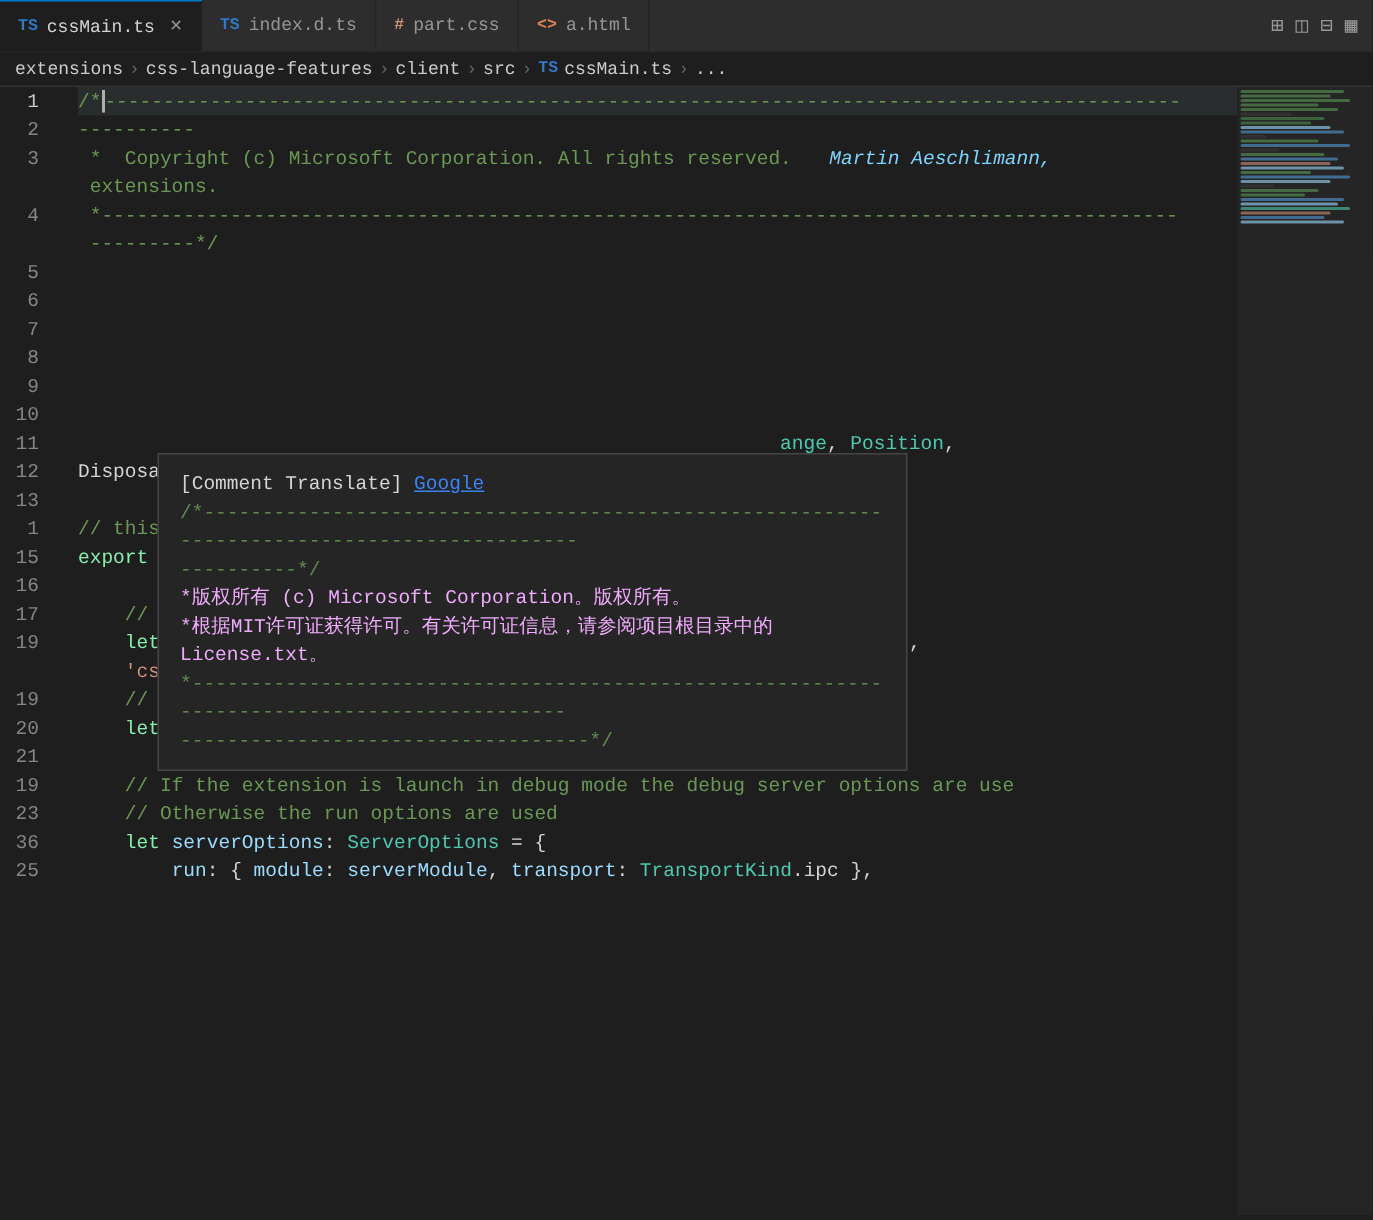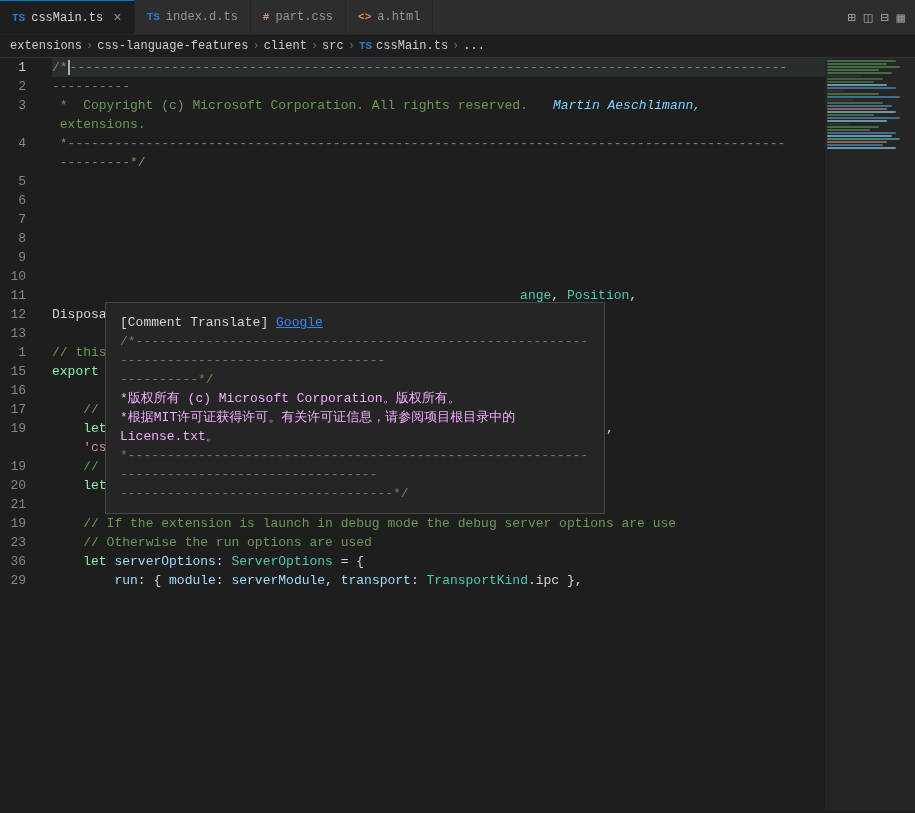--- a/index.html
+++ b/index.html
@@ -247,21 +247,21 @@
     <div class="line-num">16</div>
     <div class="line-num">17</div>
     <div class="line-num">19</div>
     <div class="line-num"></div>
     <div class="line-num">19</div>
     <div class="line-num">20</div>
     <div class="line-num">21</div>
     <div class="line-num">19</div>
     <div class="line-num">23</div>
     <div class="line-num">36</div>
-    <div class="line-num">29</div>
+    <div class="line-num">25</div>
   </div>
 
   <div class="code-area">
 
     <div class="code-line cursor-line">
       <span class="c-comment">/*</span><span class="cursor"></span><span class="c-comment">--------------------------------------------------------------------------------------------</span>
     </div>
 
     <div class="code-line">
       <span class="c-comment">----------</span>

